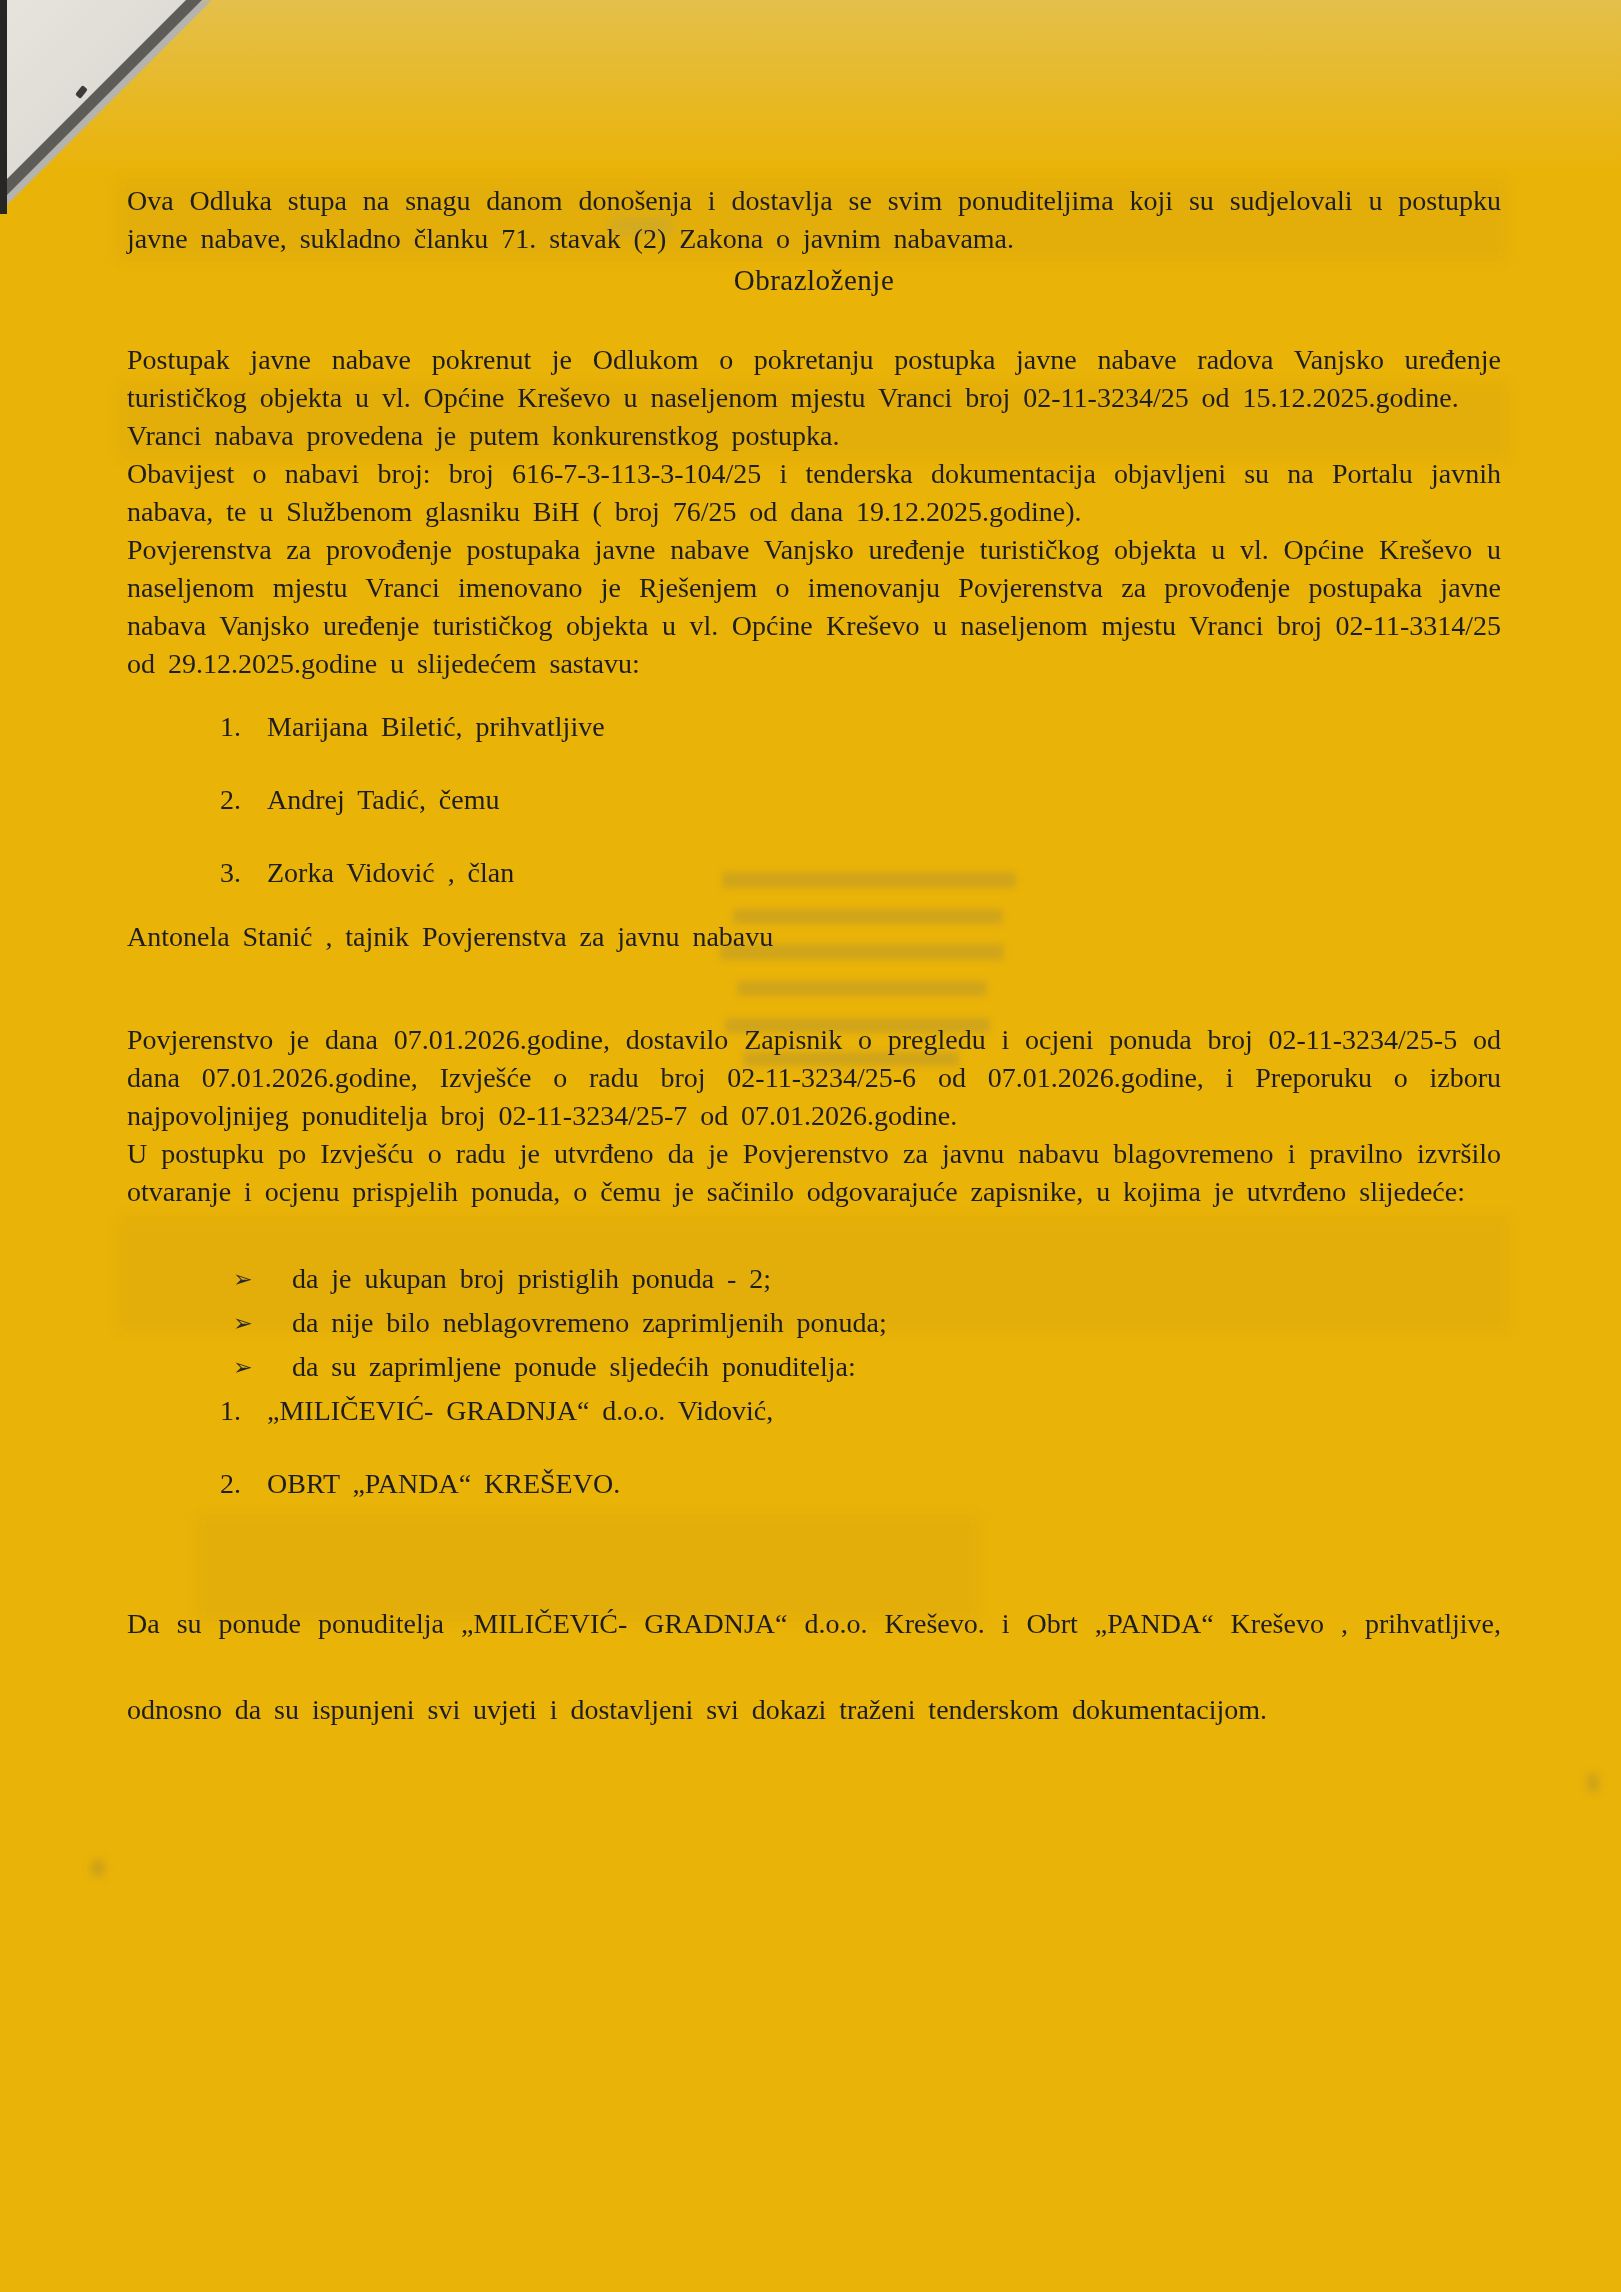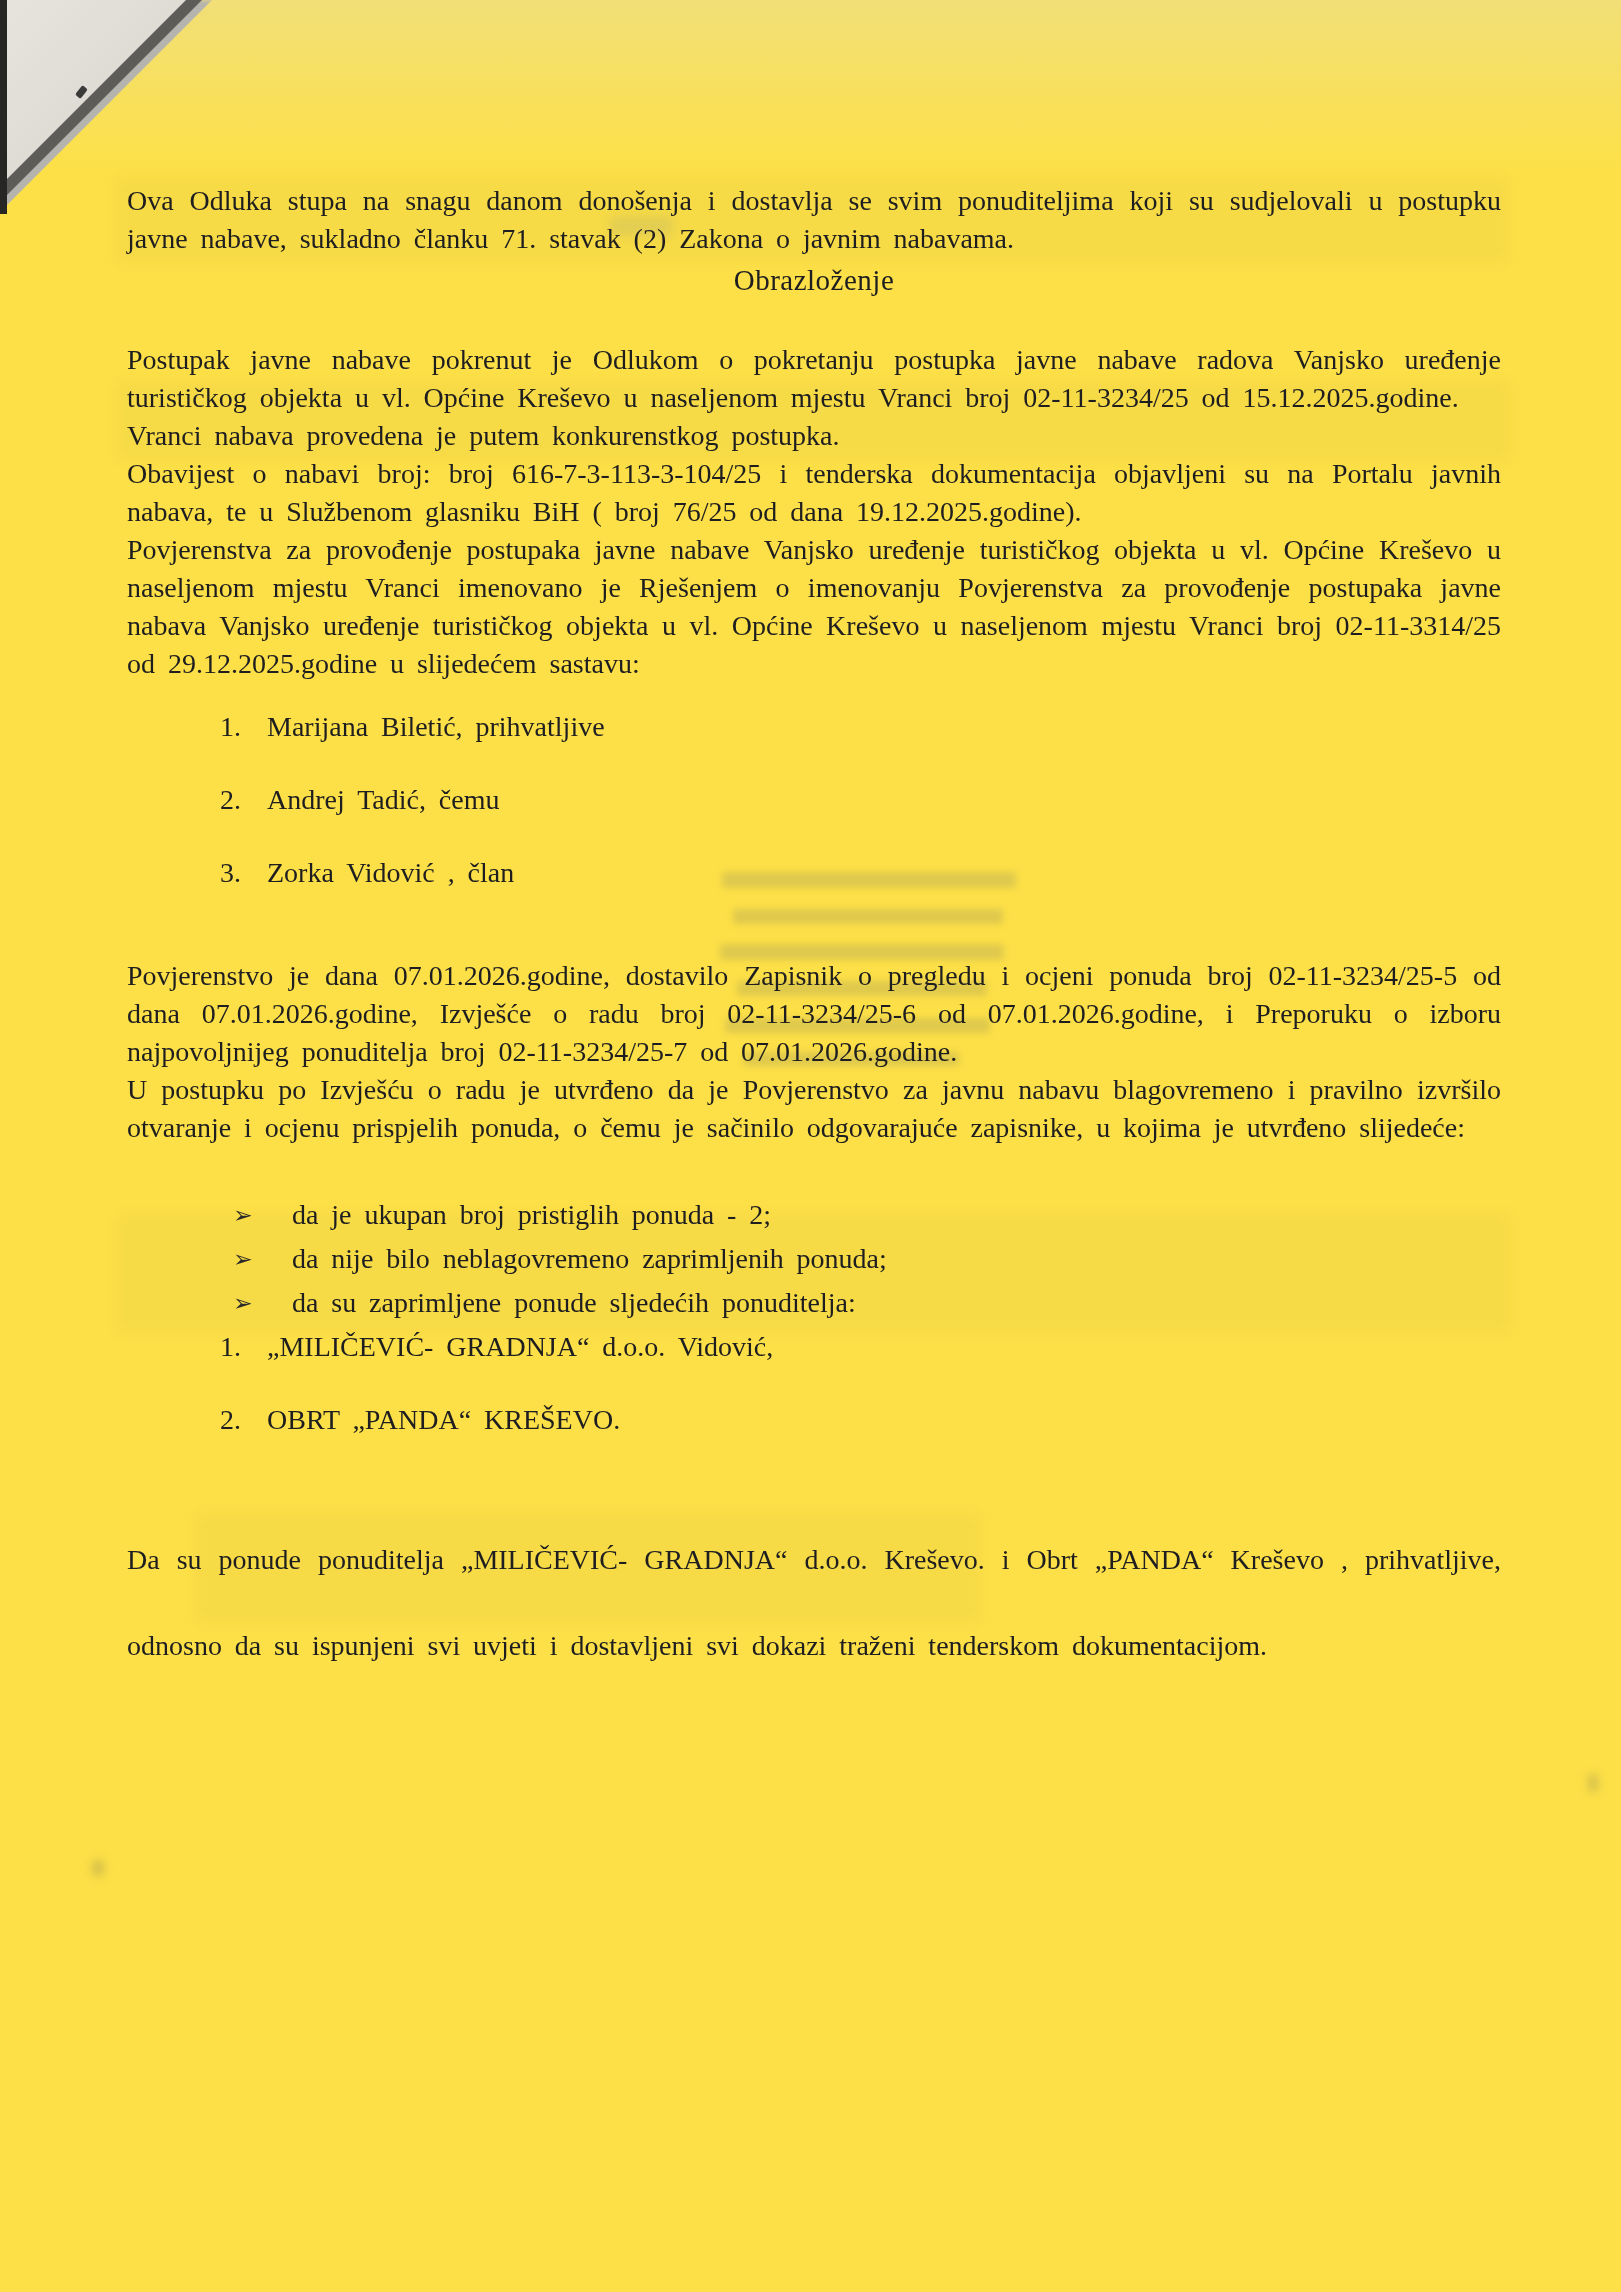--- a/index.html
+++ b/index.html
@@ -2,21 +2,21 @@
 <html><head>
 <meta charset="utf-8">
 <style>
   html, body { margin: 0; padding: 0; }
   body { background: #ffffff; }
 
   .page {
     position: relative;
     width: 1621px;
     height: 2293px;
-    background: #fde047;
+    background: #eab308;
     font-family: "Liberation Serif", "DejaVu Serif", serif;
     color: #1e1e20;
     overflow: hidden;
   }
   
   .page::before {
     content: '';
     position: absolute;
     left: 0; right: 0; top: 0;
     height: 172px;
@@ -137,20 +137,21 @@
       <div class="member-row">
         <span class="num">2.</span>
         <span class="txt">Andrej Tadić, čemu</span>
       </div>
       <div class="member-row">
         <span class="num">3.</span>
         <span class="txt">Zorka Vidović , član</span>
       </div>
     </div>
 
+    <p class="secretary">Antonela Stanić , tajnik Povjerenstva za javnu nabavu</p>
 
     <p class="p-zapisnik">Povjerenstvo je dana 07.01.2026.godine, dostavilo Zapisnik o pregledu i ocjeni ponuda broj 02-11-3234/25-5 od dana 07.01.2026.godine, Izvješće o radu broj 02-11-3234/25-6 od 07.01.2026.godine, i Preporuku o izboru najpovoljnijeg ponuditelja broj 02-11-3234/25-7 od 07.01.2026.godine.</p>
     <p>U postupku po Izvješću o radu je utvrđeno da je Povjerenstvo za javnu nabavu blagovremeno i pravilno izvršilo otvaranje i ocjenu prispjelih ponuda, o čemu je sačinilo odgovarajuće zapisnike, u kojima je utvrđeno slijedeće:</p>
 
     <div class="findings">
       <div class="finding-row">
         <span class="bullet">➢</span>
         <span class="txt">da je ukupan broj pristiglih ponuda - 2;</span>
       </div>
       <div class="finding-row">

